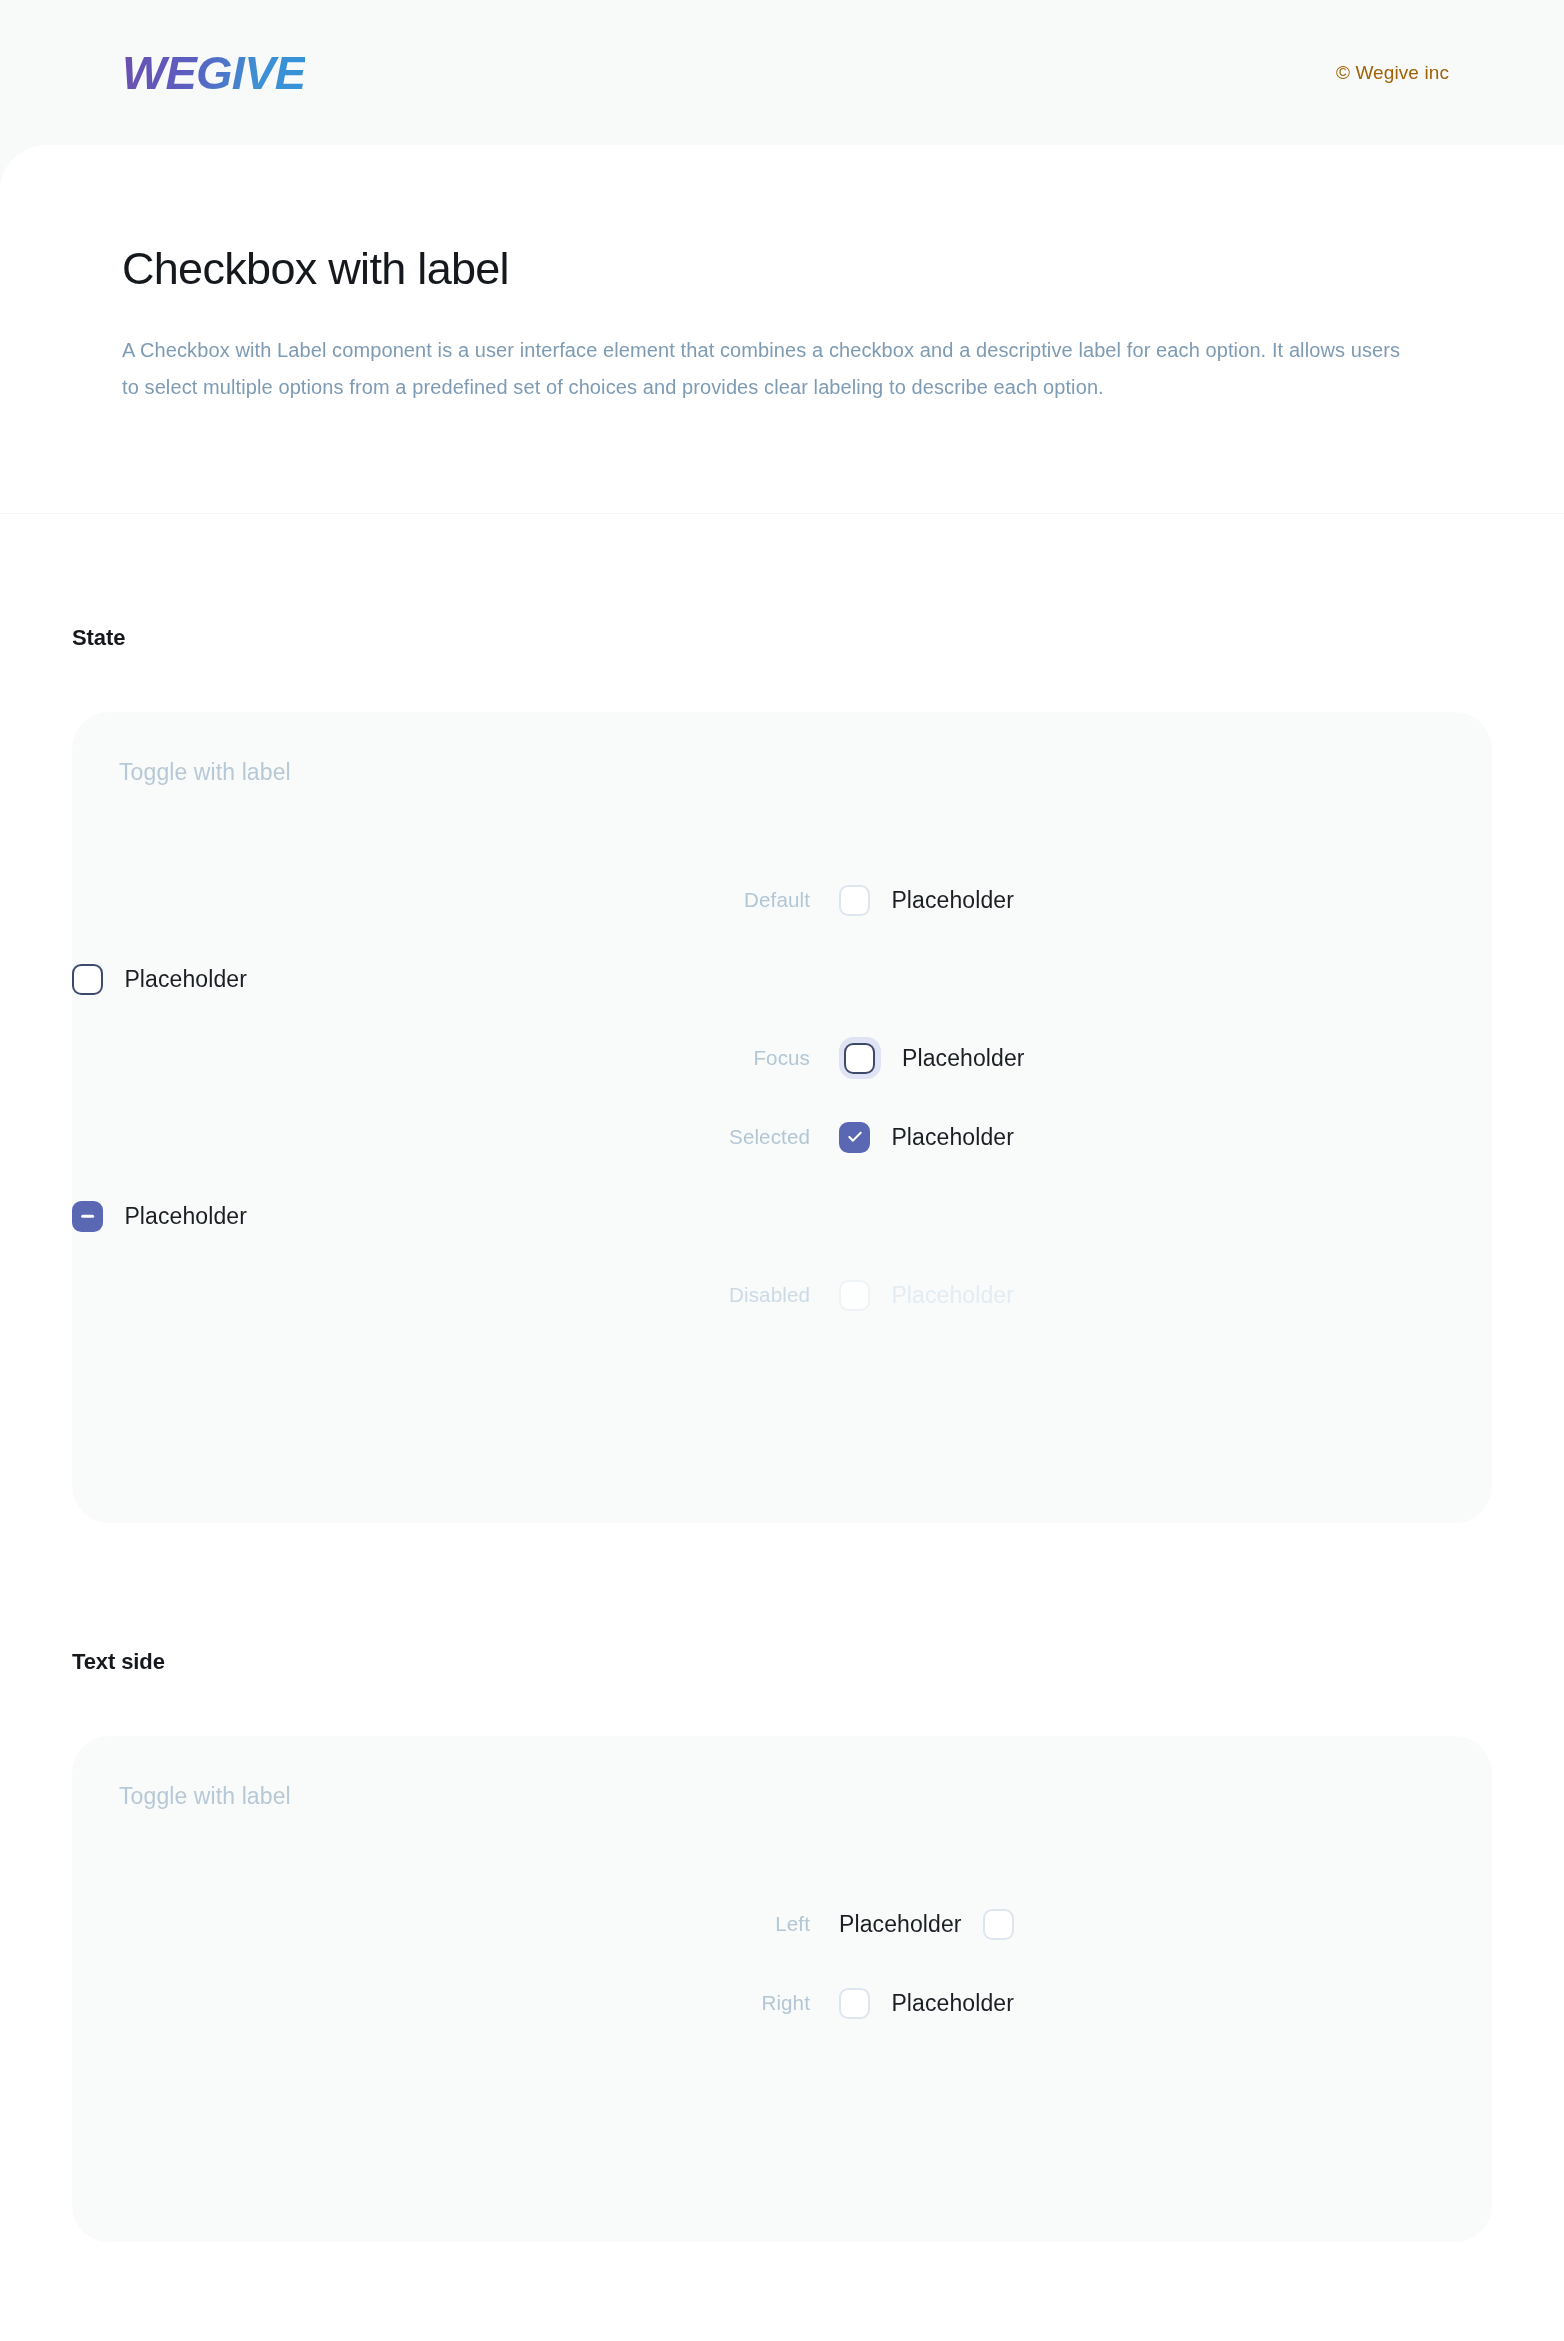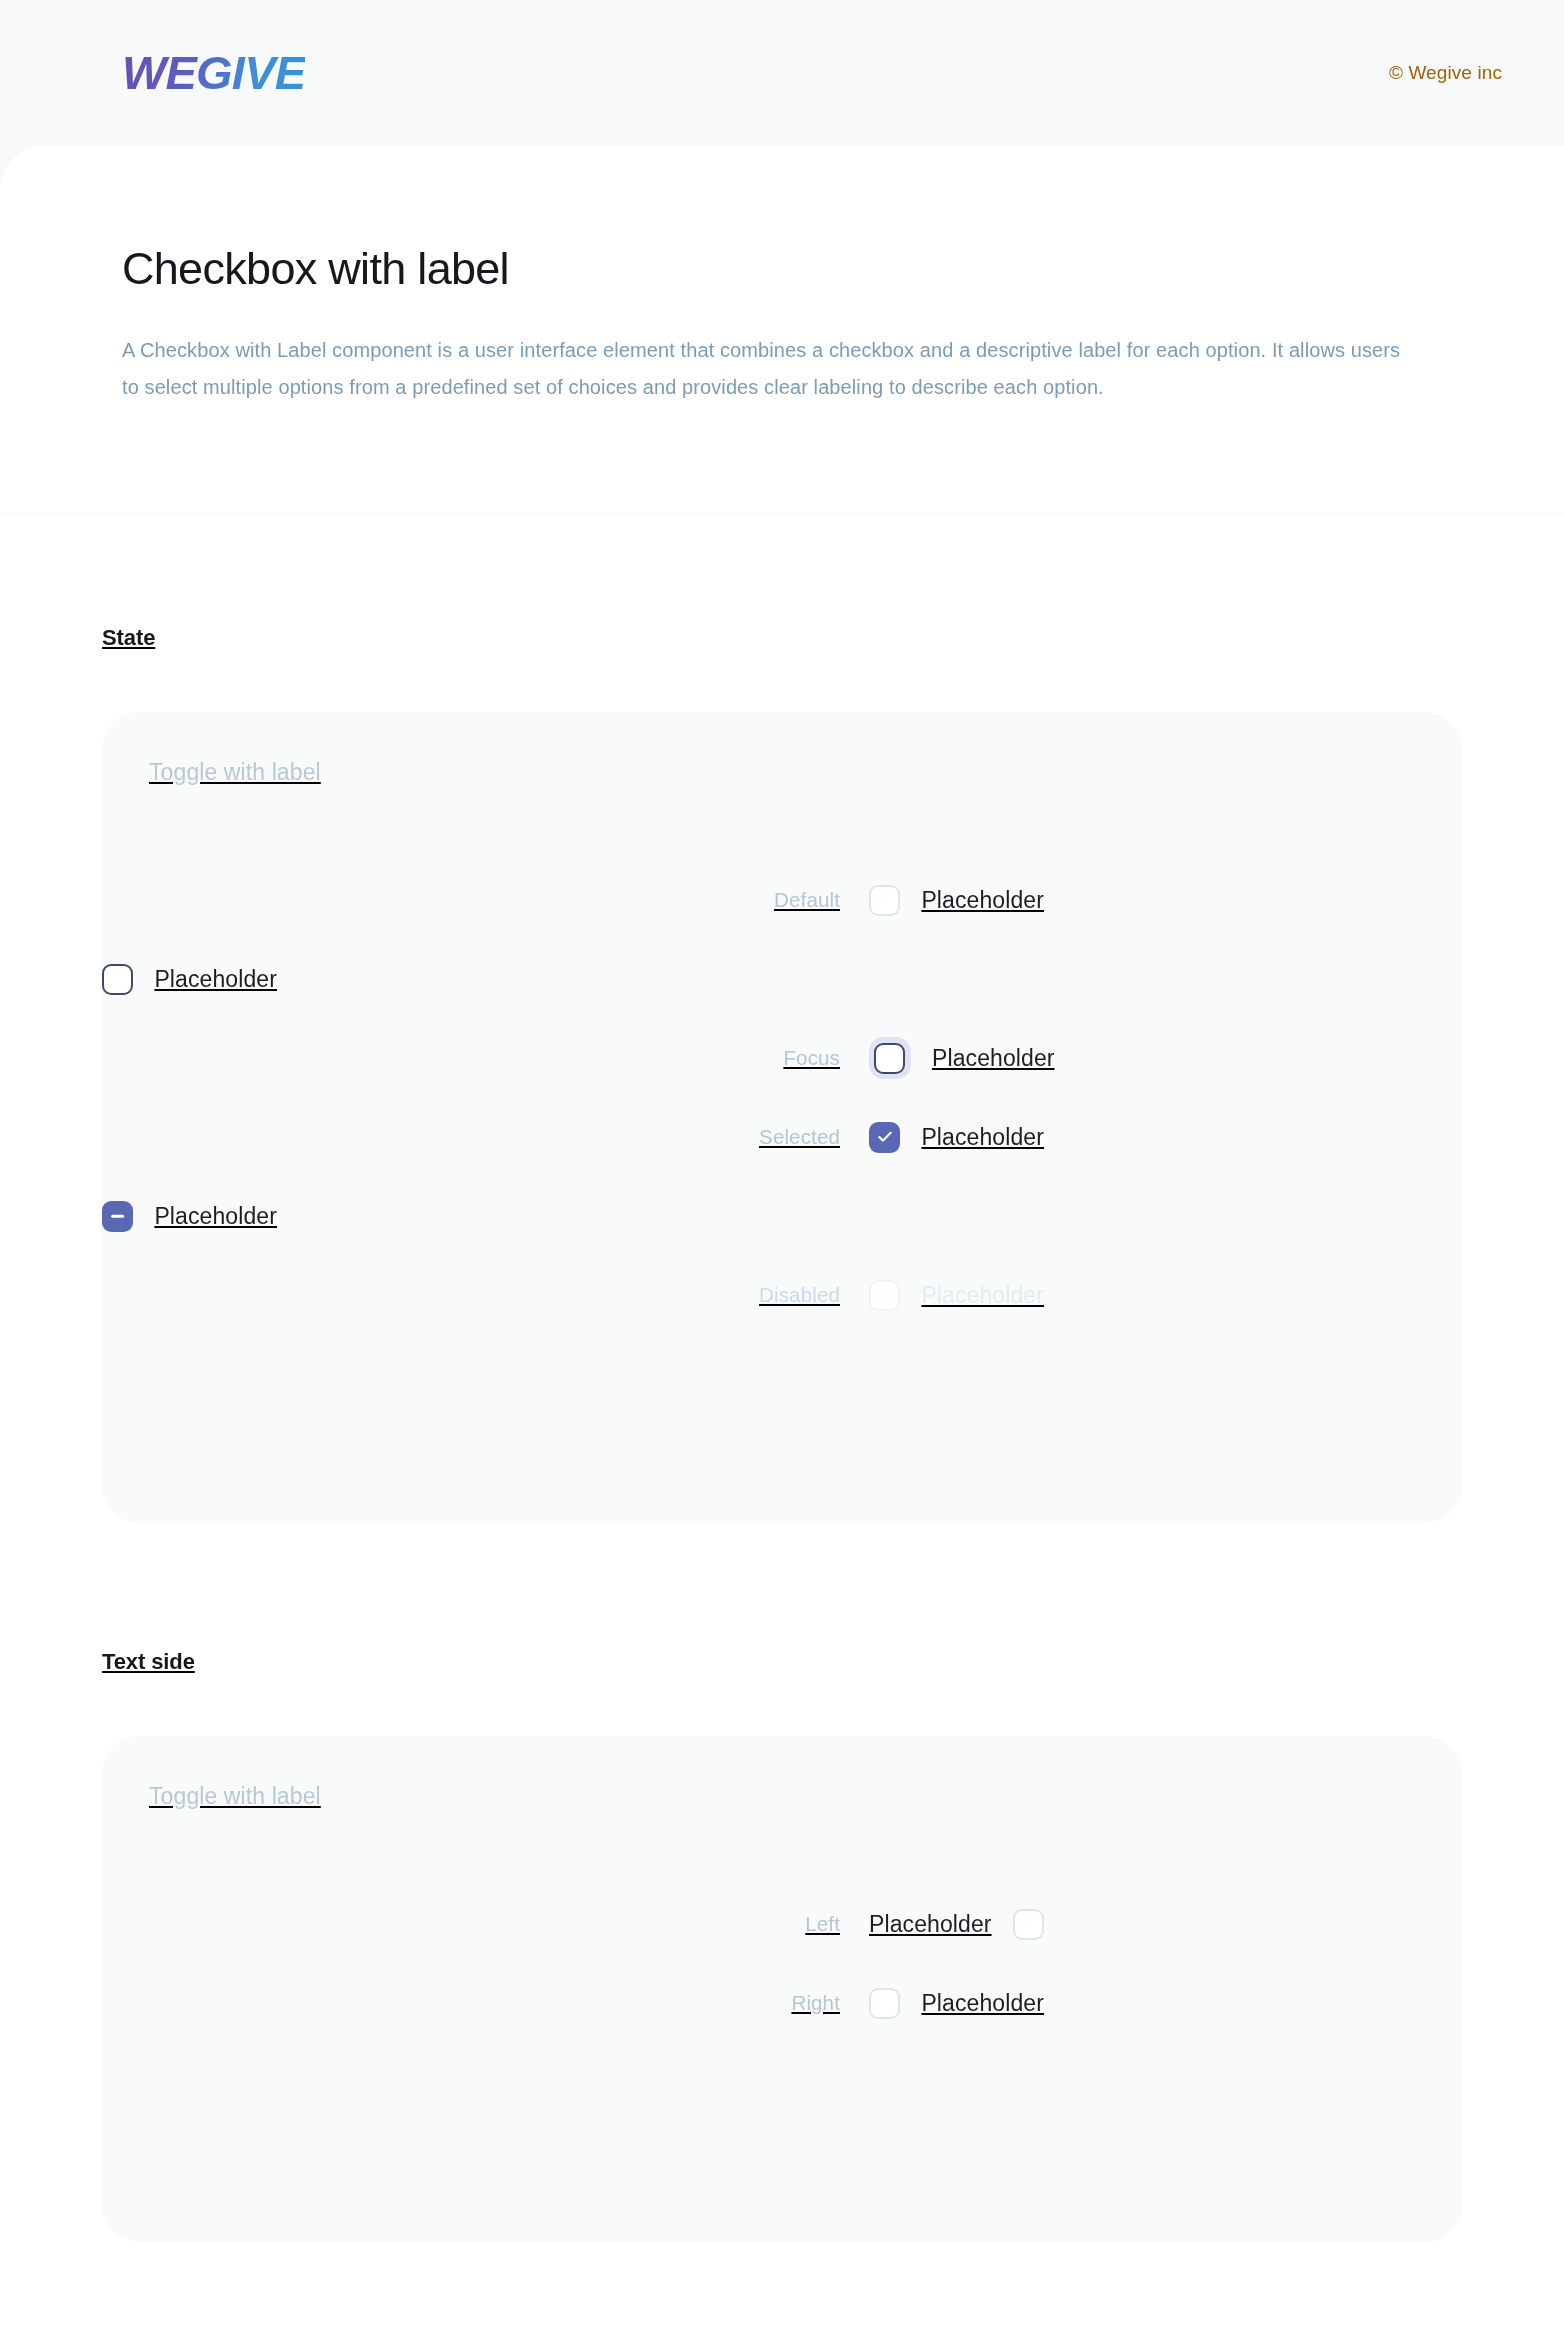--- a/index.html
+++ b/index.html
@@ -19,21 +19,21 @@
     overflow: hidden;
   }
 
   
   .site-header {
     height: 145px;
     background: #f8fafa;
     display: flex;
     align-items: center;
     justify-content: space-between;
-    padding: 0 62px 0 122px;
+    padding: 0 115px 0 122px;
   }
 
   .brand-logo {
     font-size: 47px;
     font-weight: 700;
     letter-spacing: -0.8px;
     font-style: italic;
     background: linear-gradient(100deg, #6b4fb0 0%, #5a5fc0 38%, #3f8fd4 72%, #3593d8 100%);
     -webkit-background-clip: text;
     background-clip: text;
@@ -76,21 +76,21 @@
   .page-desc {
     margin-top: 38px;
     font-size: 20px;
     line-height: 1.85;
     color: #7e9bb4;
     max-width: 1299px;
     letter-spacing: 0.1px;
   }
 
   
-  .section { padding: 0 102px; text-decoration: underline; }
+  .section { padding: 0 72px; }
   .section.first { margin-top: 111px; }
   .section.second { margin-top: 126px; }
 
   .section-heading {
     font-size: 22px;
     font-weight: 700;
     color: #15181d;
     letter-spacing: -0.1px;
     margin-bottom: 61px;
   }

